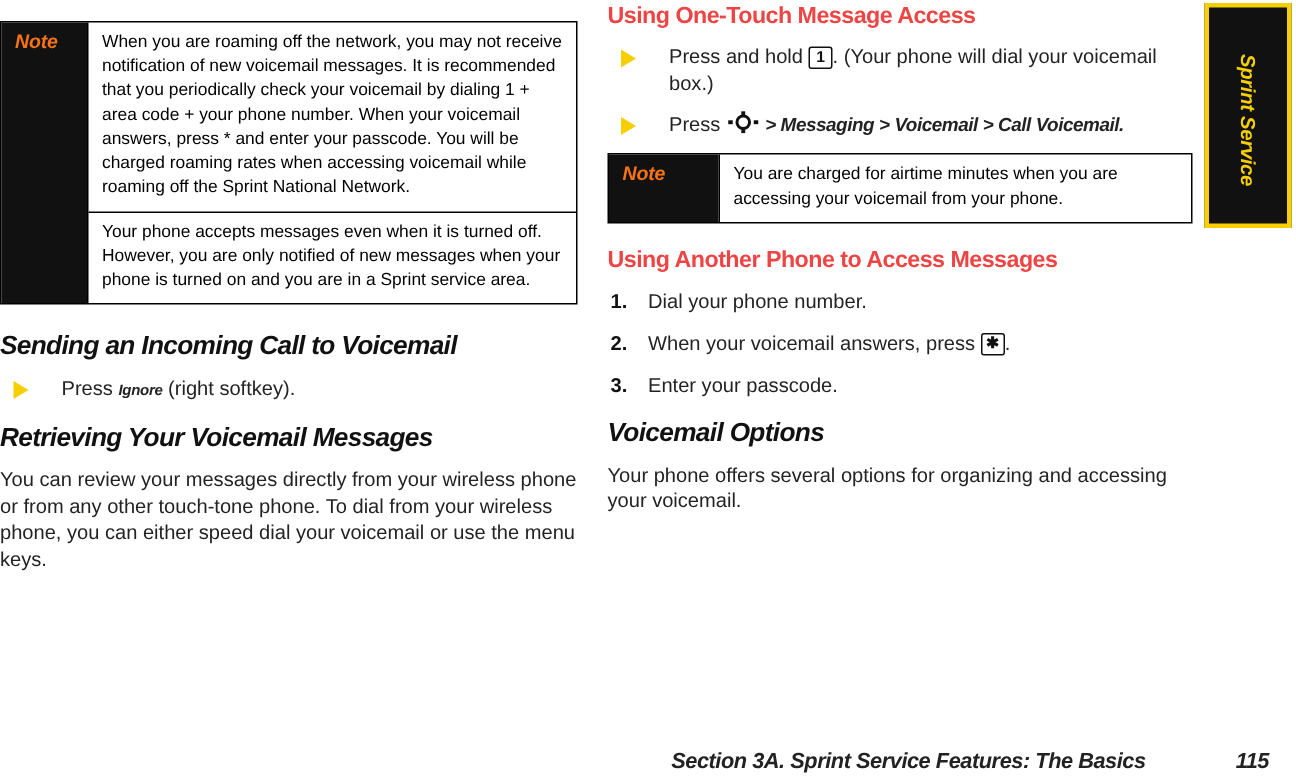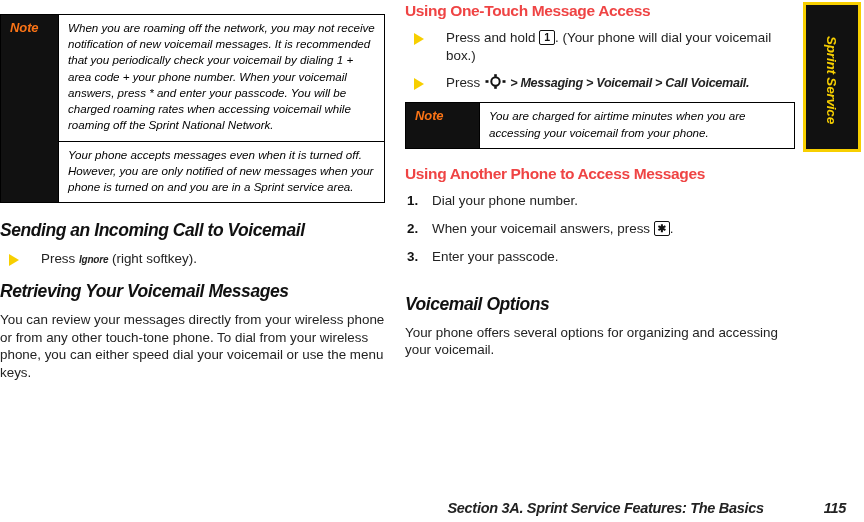--- a/index.html
+++ b/index.html
@@ -57,21 +57,20 @@
   }
   .callout-label.w-left { width: 57px; }
   .callout-label.w-right { width: 73px; }
   .callout-body {
     flex: 1 1 auto;
     border-left: 1.3px solid #000;
     box-sizing: border-box;
   }
   .callout-row {
     padding: 5px 8px 7px 9px;
-    font-style: italic;
     font-size: 11.6px;
     line-height: 1.40;
     color: #000;
   }
   .callout-row + .callout-row {
     border-top: 1.3px solid #000;
   }
 
   
   h2.sec-head {
@@ -311,21 +310,21 @@
       </li>
       <li>
         <span class="num">2.</span><span>When your voicemail answers, press </span><span class="keycap">✱</span><span>.</span>
       </li>
       <li style="margin-bottom:4px;">
         <span class="num">3.</span><span>Enter your passcode.</span>
       </li>
     </ol>
 
 
-    <h2 class="sec-head" style="margin-top:28px;">Voicemail Options</h2>
+    <h2 class="sec-head" style="margin-top:12px;">Voicemail Options</h2>
 
     <p class="body">Your phone offers several options for organizing and accessing your voicemail.</p>
   </div>
 
   <div class="sect-tab">
     <div class="sect-tab-text">Sprint Service</div>
   </div>
 
   <div class="footer">
     <div class="footer-inner">

